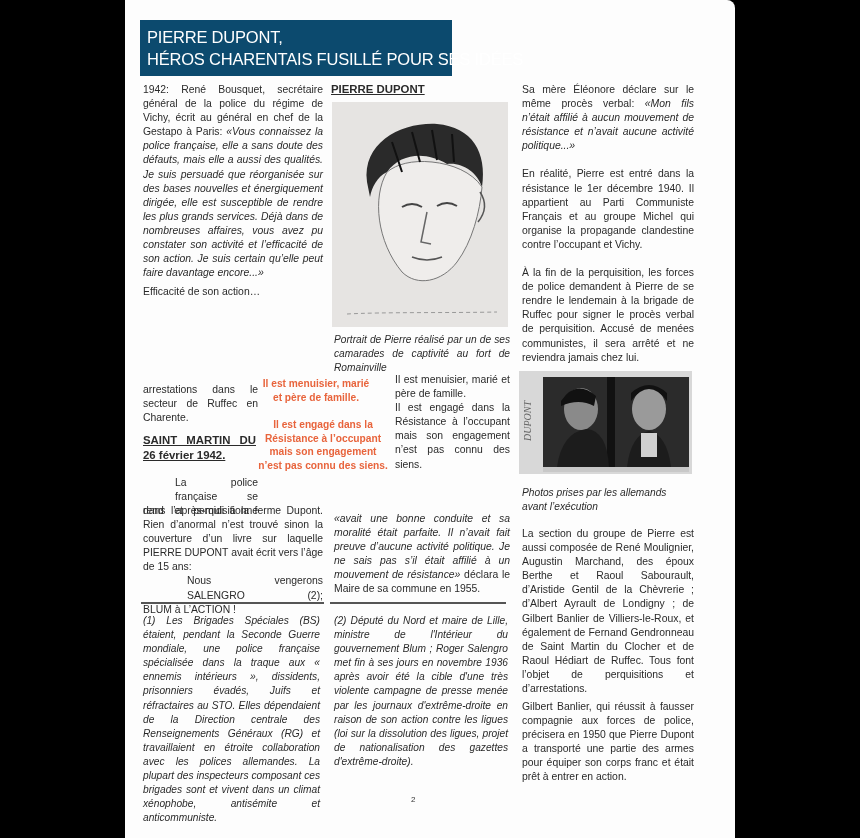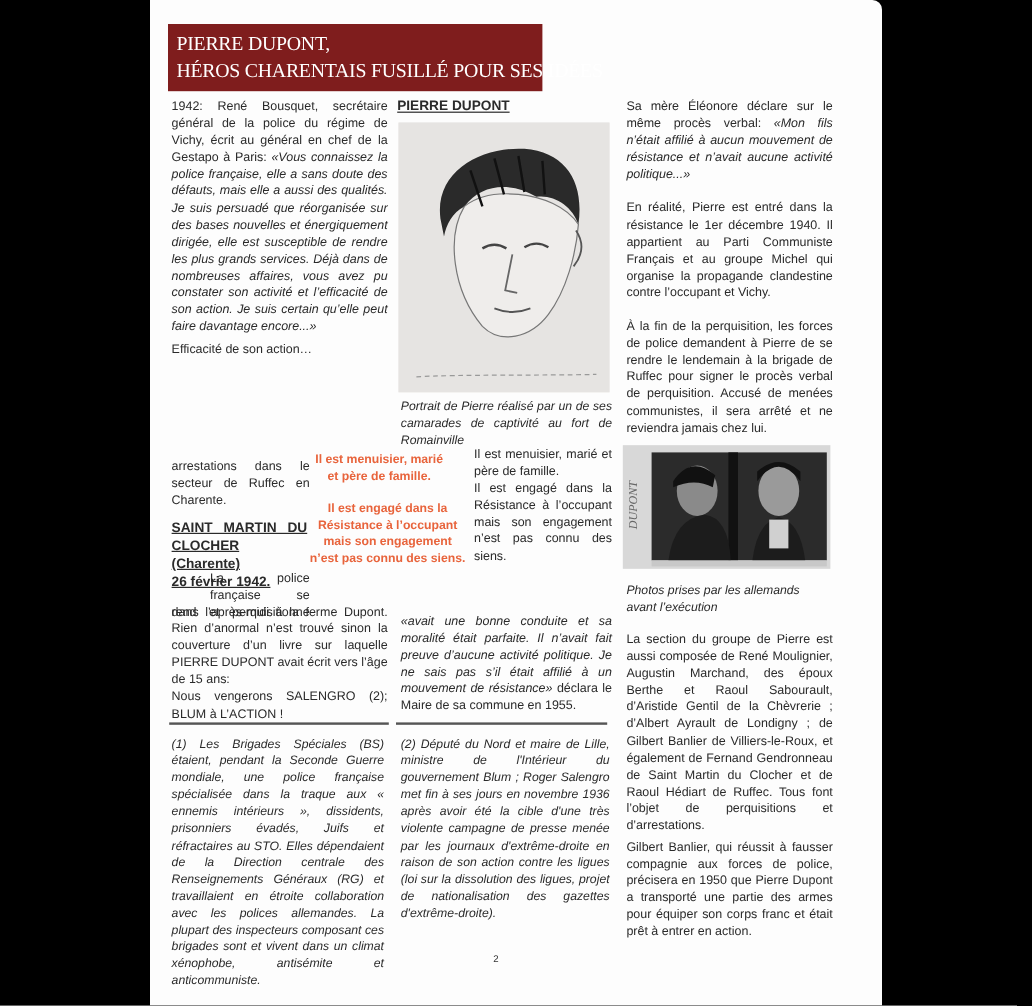--- a/index.html
+++ b/index.html
@@ -6,24 +6,23 @@
   body {
     width: 860px; height: 838px; background: #000; position: relative; overflow: hidden;
     font-family: "Liberation Sans", sans-serif; color: #2a2a2a;
   }
   .page {
     position: absolute; left: 125px; top: 0; width: 610px; height: 838px;
     background: #fdfdfd; border-top-right-radius: 8px;
   }
   .title-banner {
     position: absolute; left: 140px; top: 20px; width: 312px; height: 56px;
-    background: #7f1d1d; color: #fff;
+    background: #0c4a6e; color: #fff;
     font-size: 16.5px; line-height: 22px; padding: 6px 6px 0 7px; box-sizing: border-box;
     letter-spacing: -0.2px;
-    font-family: Liberation Serif, serif;
   }
   .title-banner div { white-space: nowrap; }
   .col { position: absolute; font-size: 10.4px; line-height: 14.1px; text-align: justify; }
   .col p { margin: 0; }
   .it { font-style: italic; }
   .gap { height: 14px; }
   .ul-head { font-weight: bold; text-decoration: underline; font-size: 11.4px; line-height: 15px; }
   .red-box {
     position: absolute; color: #e8643c; font-weight: bold; font-size: 10.2px;
     line-height: 13.5px; text-align: center;
@@ -59,31 +58,30 @@
 
 <div class="col" style="left:143px; top:285px; width:180px;">
   <p>Efficacité de son action…</p>
 </div>
 <div class="col" style="left:143px; top:383px; width:115px;">
   <p>arrestations dans le secteur de Ruffec en Charente.</p>
 </div>
 
 <div class="col ul-head" style="left:143px; top:433px; width:113px;">
   <div style="text-align:justify; text-align-last:justify;">SAINT MARTIN DU</div>
-  <div style="text-align:justify; text-align-last:justify;">CLOCHER (Charente)</div>
   <div>26 février 1942.</div>
 </div>
 
 <div class="col" style="left:143px; top:476px; width:115px;">
   <p style="text-align-last:justify;padding-left:32px;">La police française se</p>
   <p style="text-align-last:justify;">rend et perquisitionne</p>
 </div>
 <div class="col" style="left:143px; top:504px; width:180px;">
   <p>dans l’après-midi à la ferme Dupont. Rien d’anormal n’est trouvé sinon la couverture d’un livre sur laquelle PIERRE DUPONT avait écrit vers l’âge de 15 ans:</p>
-  <p style="text-align-last:justify;">Nous vengerons SALENGRO (2);</p>
+  <p style="text-align-last:justify;margin-left:44px;">Nous vengerons SALENGRO (2);</p>
   <p>BLUM à L’ACTION !</p>
 </div>
 
 <div class="red-box" style="left:262px; top:377px; width:108px;">Il est menuisier, marié et père de famille.</div>
 <div class="red-box" style="left:258px; top:418px; width:130px;">Il est engagé dans la Résistance à l’occupant mais son engagement n’est pas connu des siens.</div>
 
 <div class="col ul-head" style="left:331px; top:82px; width:120px;">PIERRE DUPONT</div>
 
 <div class="portrait">
   <svg width="176" height="225" viewBox="0 0 176 225">

